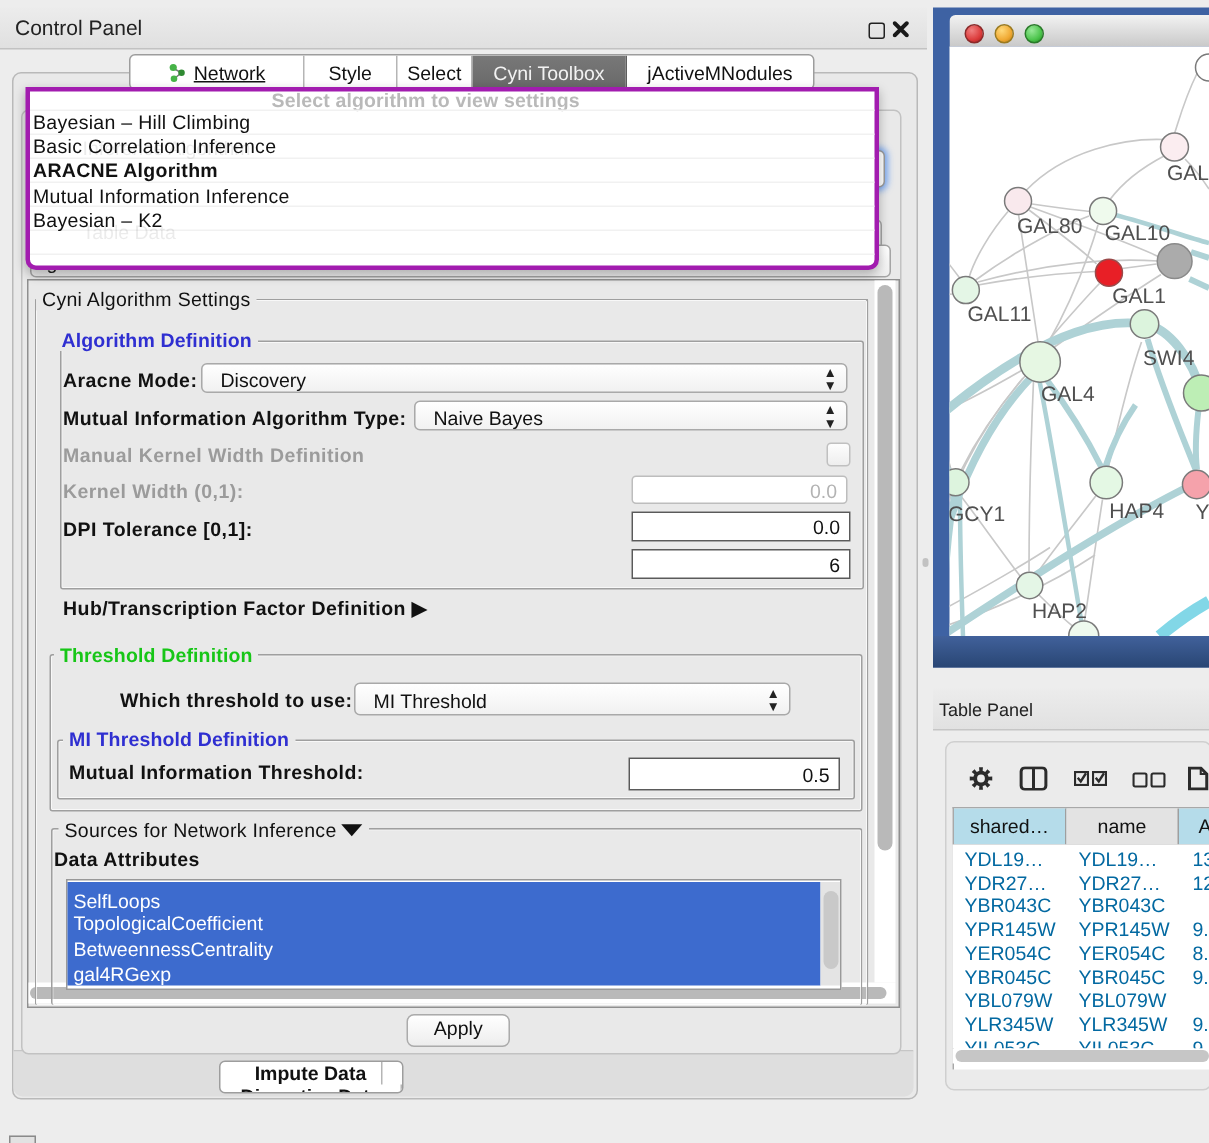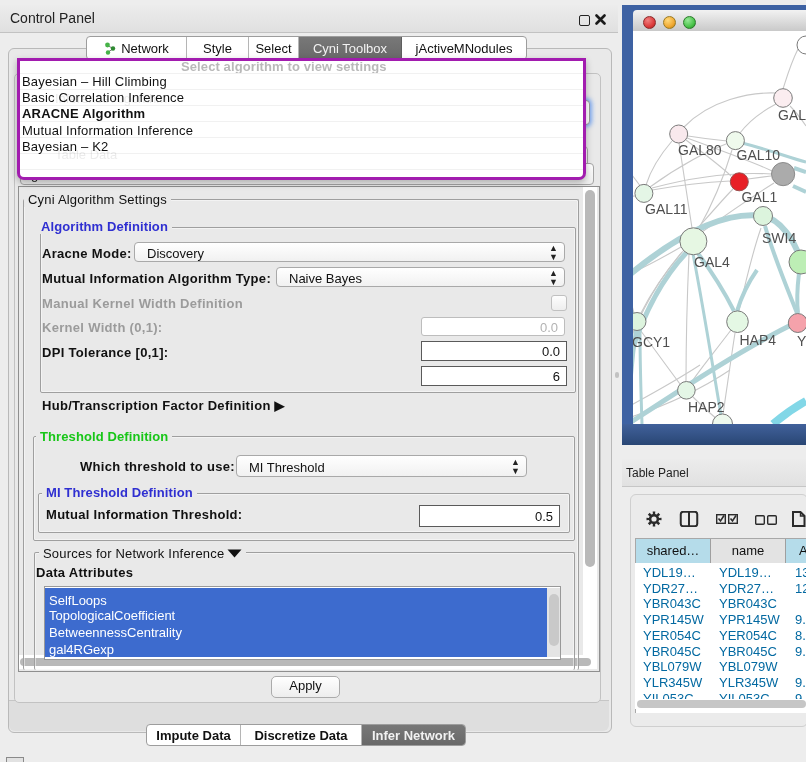--- a/index.html
+++ b/index.html
@@ -14,21 +14,21 @@
 
 #outer-pane{left:8px;top:48px;width:602px;height:683px;border:1px solid #b9b9b9;border-radius:6px;background:#e9e9e9;}
 #bottom-strip{left:9px;top:700px;width:600px;height:30px;background:#dedede;border-top:1px solid #c6c6c6;border-radius:0 0 6px 6px;}
 #inner-pane{left:14px;top:73px;width:585px;height:628px;border:1px solid #c2c2c2;border-radius:5px;background:#e9e9e9;}
 
 .seg{display:flex;align-items:center;height:22px;border:1px solid #9d9d9d;border-radius:4px;background:#fff;overflow:hidden;}
 .seg .sg{display:flex;align-items:center;justify-content:center;height:100%;border-right:1px solid #b5b5b5;color:#111;box-sizing:border-box;}
 .seg .sg:last-child{border-right:none;}
 .seg .sel{background:linear-gradient(#787878,#696969);color:#f2f2f2;border-right-color:#5e5e5e;}
 #tabs{left:86px;top:36px;}
-#btabs{left:146px;top:724px;height:20px;}
+#btabs{left:146px;top:707px;height:20px;flex-direction:column;}
 #btabs .sg{font-weight:bold;}
 
 #spane{left:18px;top:186px;width:580px;height:484px;border:1px solid #8f8f8f;background:#e9e9e9;}
 .group{position:absolute;border:1px solid #9f9f9f;border-radius:2px;box-shadow:inset 0 0 0 0.5px #fdfdfd;}
 
 .combo{position:absolute;height:20px;background:linear-gradient(#ffffff,#f1f1f1);border:1px solid #a9a9a9;border-radius:4px;box-sizing:border-box;}
 .combo .cv{position:absolute;left:12px;top:2.5px;}
 .combo .ar{position:absolute;right:6px;top:1px;font-size:9px;line-height:9px;color:#222;text-align:center;}
 .tfield{position:absolute;background:#fff;border:1px solid #5a5a5a;box-sizing:border-box;text-align:right;padding:2px 6px 0 0;}
 .rfield{position:absolute;background:#fff;border:1px solid #bdbdbd;border-radius:3px;box-sizing:border-box;text-align:right;padding:2px 6px 0 0;color:#b3b3b3;}
@@ -74,21 +74,21 @@
  <div class="abs" id="outer-pane"></div>
  <div class="abs" id="bottom-strip"></div>
  <div class="abs" id="inner-pane"></div>
 
  <div class="abs" style="left:569px;top:100px;width:19px;height:23px;background:#fff;border:1px solid #9a9a9a;border-radius:0 4px 4px 0;box-shadow:0 0 4px 2px rgba(90,150,245,0.75);"></div>
  <div class="abs" style="left:567px;top:146px;width:19px;height:21px;background:linear-gradient(#fff,#eee);border:1px solid #a5a5a5;border-radius:0 4px 4px 0;"></div>
  <div class="abs" style="left:20px;top:163px;width:574px;height:22px;background:linear-gradient(#fff,#eee);border:1px solid #a5a5a5;border-radius:4px;overflow:hidden;padding:3px 0 0 10px;box-sizing:border-box;color:#222;">galFiltered.sif default node</div>
     <div class="abs" style="left:0;top:0;width:0;height:0;"></div>
 
  <div class="abs seg" id="tabs">
-  <div class="sg" style="width:100px;"><svg width="12" height="13" viewBox="0 0 12 13" style="margin-right:5px">
+  <div class="sg" style="width:116px;text-decoration:underline;"><svg width="12" height="13" viewBox="0 0 12 13" style="margin-right:5px">
           <path d="M3.5 3.5 L9 6.5 L4 10.5 M9 6.5 L4 10.5" stroke="#777" stroke-width="1" fill="none"></path>
           <circle cx="3.5" cy="3" r="2.4" fill="#46b348"></circle>
           <circle cx="9" cy="6.5" r="2.2" fill="#2f8a32"></circle>
           <circle cx="4" cy="10.5" r="2.2" fill="#46b348"></circle>
         </svg>Network</div>
   <div class="sg" style="width:62px;">Style</div>
   <div class="sg" style="width:50px;">Select</div>
   <div class="sg sel" style="width:103px;">Cyni Toolbox</div>
   <div class="sg" style="width:124px;">jActiveMNodules</div>
  </div>

